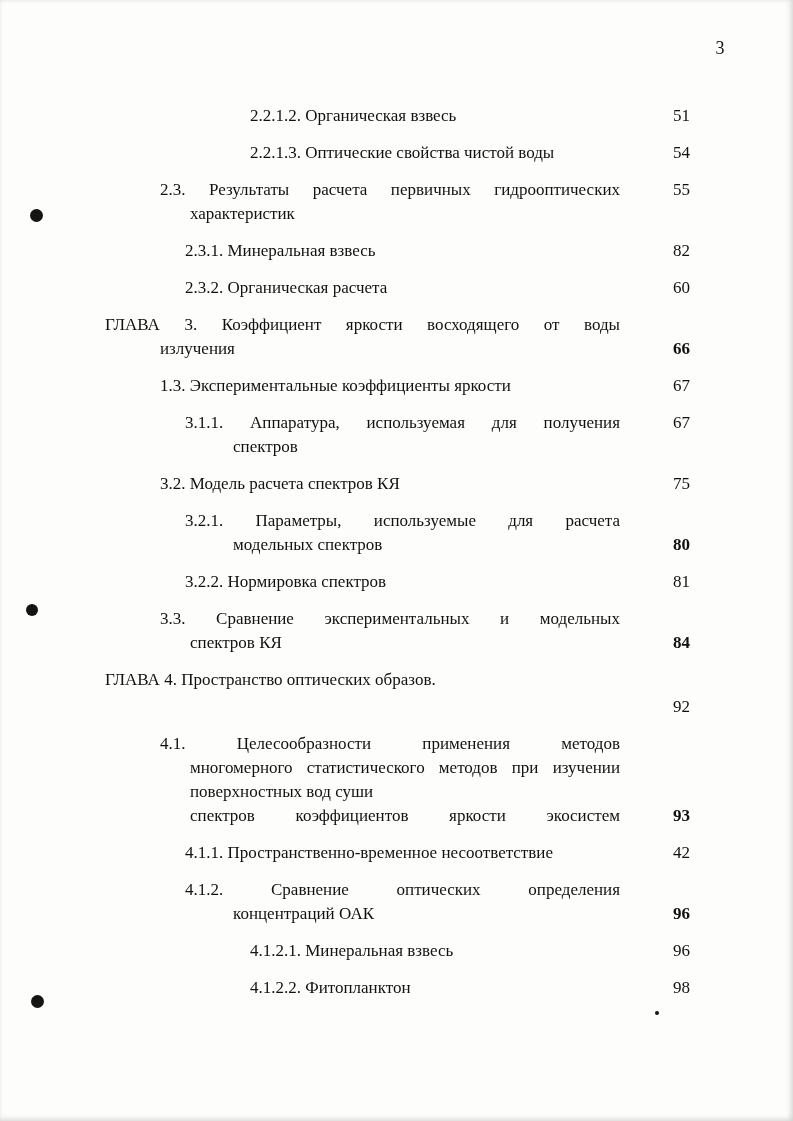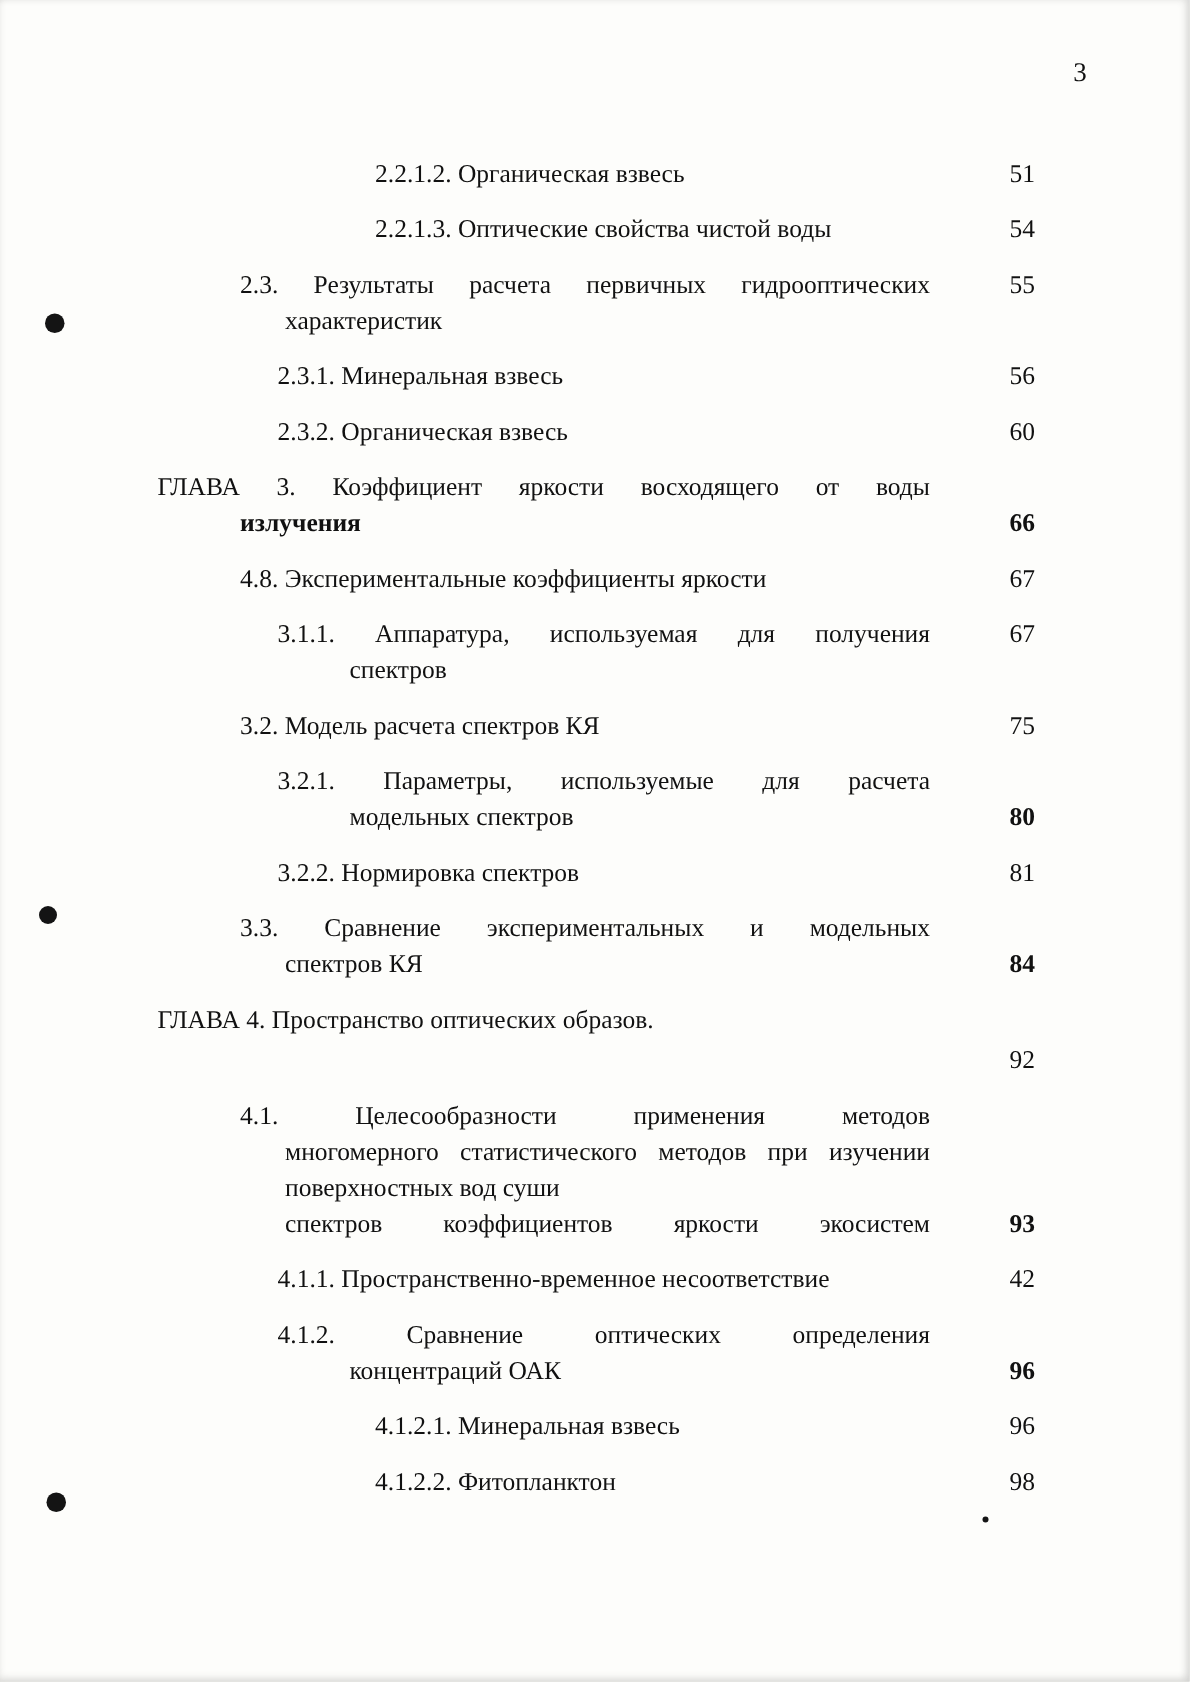--- a/index.html
+++ b/index.html
@@ -58,21 +58,21 @@
   .align-last .toc-page { align-self: flex-end; font-weight: bold; }
   .align-below { min-height: 51px; }
   .align-below .toc-page { align-self: flex-end; }
 
   
   .lvl0 .toc-text { padding-left: 0; }
   .lvl1 .toc-text { padding-left: 55px; }
   .lvl2 .toc-text { padding-left: 80px; }
   .lvl3 .toc-text { padding-left: 145px; }
   
-  .lvl0 .toc-line:not(:first-child) { padding-left: 55px; font-weight: bold; }
+  .lvl0 .toc-line:not(:first-child) { padding-left: 55px; }
   .lvl1 .toc-line:not(:first-child) { padding-left: 30px; }
   .lvl2 .toc-line:not(:first-child) { padding-left: 48px; }
   .lvl3 .toc-line:not(:first-child) { padding-left: 0; }
 
   .dot {
     position: absolute;
     background: #141414;
     border-radius: 50%;
   }
 </style>
@@ -99,38 +99,38 @@
         <div class="toc-text">
           <div class="toc-line j">2.3. Результаты расчета первичных гидрооптических</div>
           <div class="toc-line">характеристик</div>
         </div>
         <div class="toc-page">55</div>
       </div>
       <div class="toc-row lvl2 align-first">
         <div class="toc-text">
           <div class="toc-line">2.3.1. Минеральная взвесь</div>
         </div>
-        <div class="toc-page">56</div>
-      </div>
-      <div class="toc-row lvl2 align-first">
-        <div class="toc-text">
-          <div class="toc-line">2.3.2. Органическая взвесь</div>
+        <div class="toc-page">82</div>
+      </div>
+      <div class="toc-row lvl2 align-first">
+        <div class="toc-text">
+          <div class="toc-line">2.3.2. Органическая расчета</div>
         </div>
         <div class="toc-page">60</div>
       </div>
       <div class="toc-row lvl0 align-last">
         <div class="toc-text">
           <div class="toc-line j">ГЛАВА 3. Коэффициент яркости восходящего от воды</div>
           <div class="toc-line">излучения</div>
         </div>
         <div class="toc-page">66</div>
       </div>
       <div class="toc-row lvl1 align-first">
         <div class="toc-text">
-          <div class="toc-line">4.8. Экспериментальные коэффициенты яркости</div>
+          <div class="toc-line">1.3. Экспериментальные коэффициенты яркости</div>
         </div>
         <div class="toc-page">67</div>
       </div>
       <div class="toc-row lvl2 align-first">
         <div class="toc-text">
           <div class="toc-line j">3.1.1. Аппаратура, используемая для получения</div>
           <div class="toc-line">спектров</div>
         </div>
         <div class="toc-page">67</div>
       </div>

